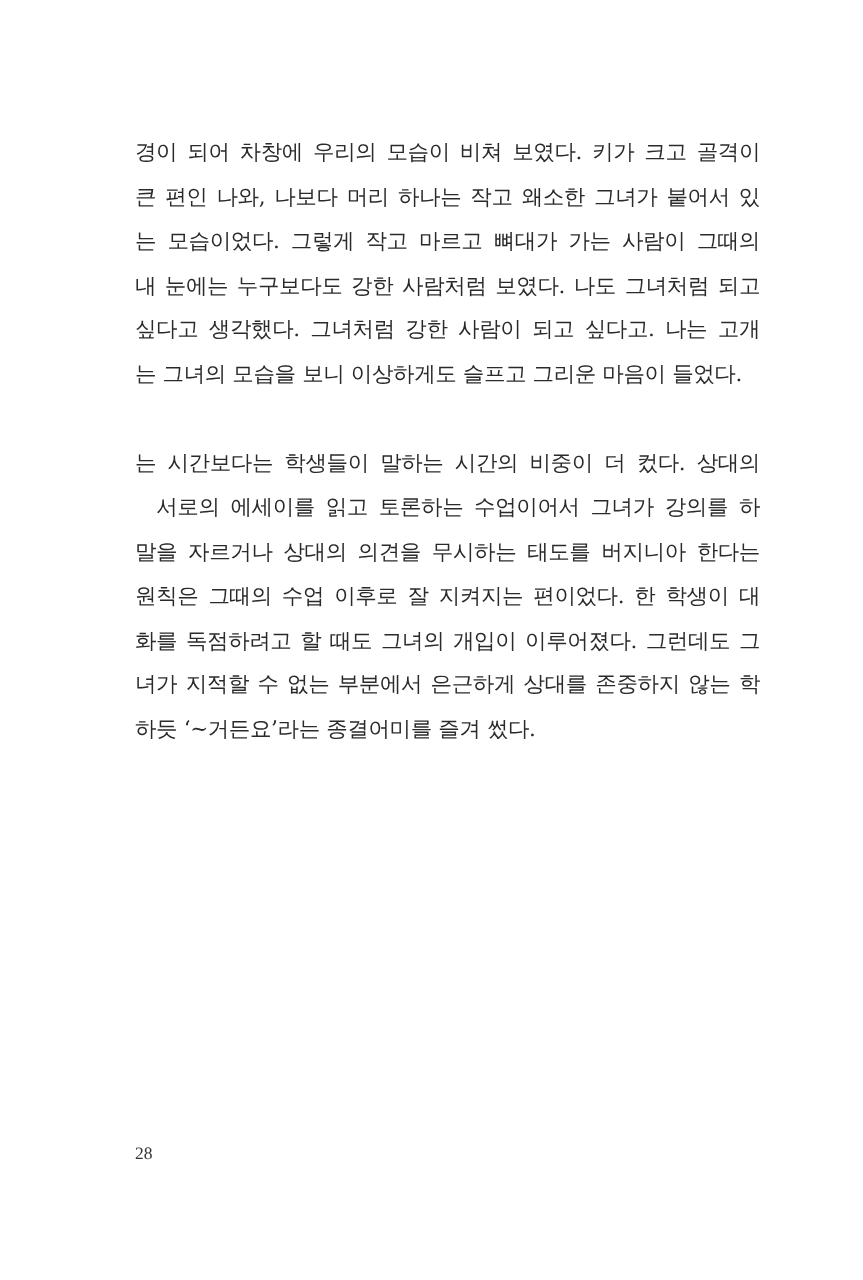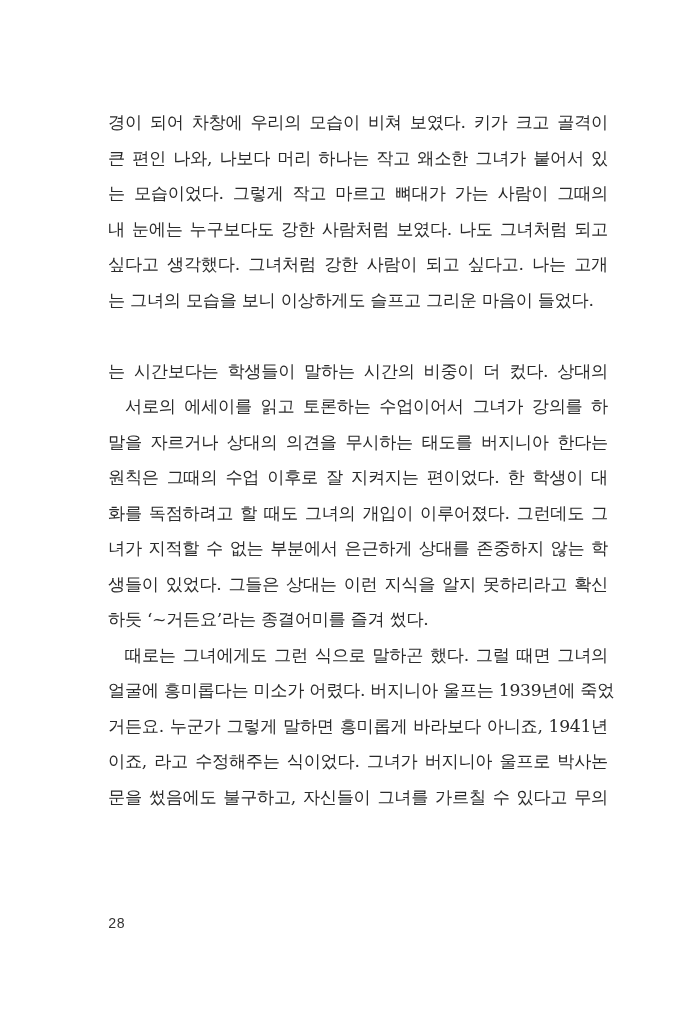--- a/index.html
+++ b/index.html
@@ -46,21 +46,21 @@
       padding-left: 17px;
     }
     .para-gap {
       display: block;
       height: 35.5px;
     }
     .page-number {
       position: absolute;
       left: 96px;
       top: 916px;
-      font-family: Liberation Mono, monospace;
+      font-family: Liberation Serif, serif;
       font-size: 14px;
       color: #333333;
     }
   </style>
 </head>
 <body>
 
 <div class="page">
   <div class="text-block">
 
@@ -75,28 +75,20 @@
 
     <span class="para-gap"></span>
 
     <div>
       <span class="line">는 시간보다는 학생들이 말하는 시간의 비중이 더 컸다. 상대의</span>
       <span class="line indent">서로의 에세이를 읽고 토론하는 수업이어서 그녀가 강의를 하</span>
       <span class="line">말을 자르거나 상대의 의견을 무시하는 태도를 버지니아 한다는</span>
       <span class="line">원칙은 그때의 수업 이후로 잘 지켜지는 편이었다. 한 학생이 대</span>
       <span class="line">화를 독점하려고 할 때도 그녀의 개입이 이루어졌다. 그런데도 그</span>
       <span class="line">녀가 지적할 수 없는 부분에서 은근하게 상대를 존중하지 않는 학</span>
-      <span class="line">생들이 있었다. 그들은 상대는 이런 지식을 알지 못하리라고 확신</span>
       <span class="line last">하듯 ‘~거든요’라는 종결어미를 즐겨 썼다.</span>
     </div>
 
-    <div>
-      <span class="line indent">때로는 그녀에게도 그런 식으로 말하곤 했다. 그럴 때면 그녀의</span>
-      <span class="line">얼굴에 흥미롭다는 미소가 어렸다. 버지니아 울프는 1939년에 죽었</span>
-      <span class="line">거든요. 누군가 그렇게 말하면 흥미롭게 바라보다 아니죠, 1941년</span>
-      <span class="line">이죠, 라고 수정해주는 식이었다. 그녀가 버지니아 울프로 박사논</span>
-      <span class="line">문을 썼음에도 불구하고, 자신들이 그녀를 가르칠 수 있다고 무의</span>
-    </div>
 
   </div>
 
   <div class="page-number">28</div>
 </div>
 
 </body></html>

